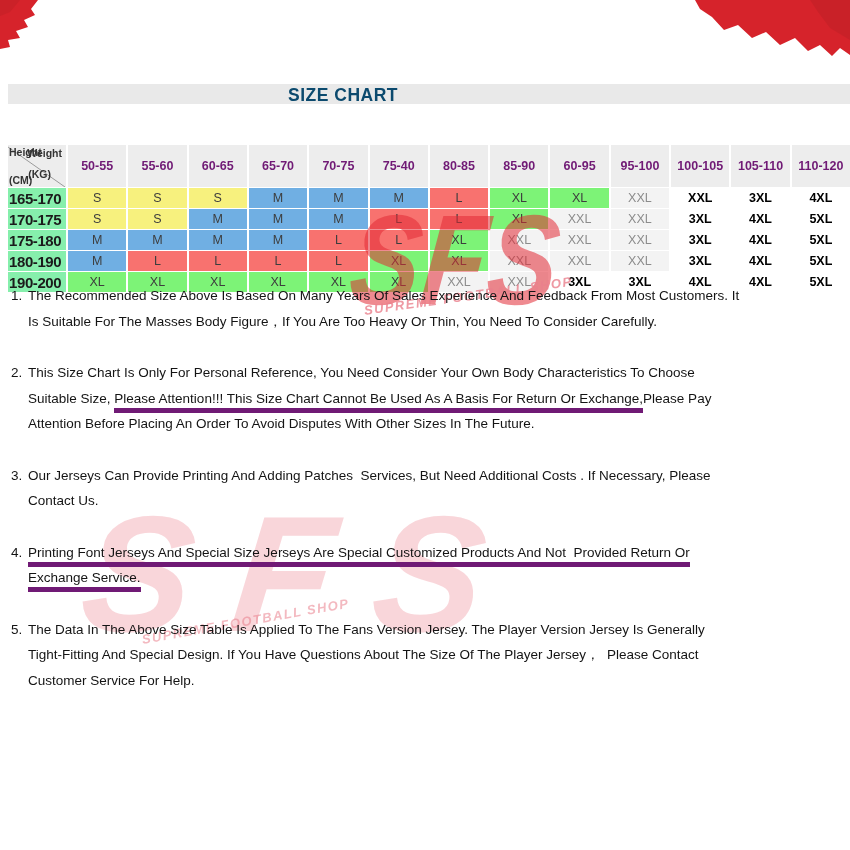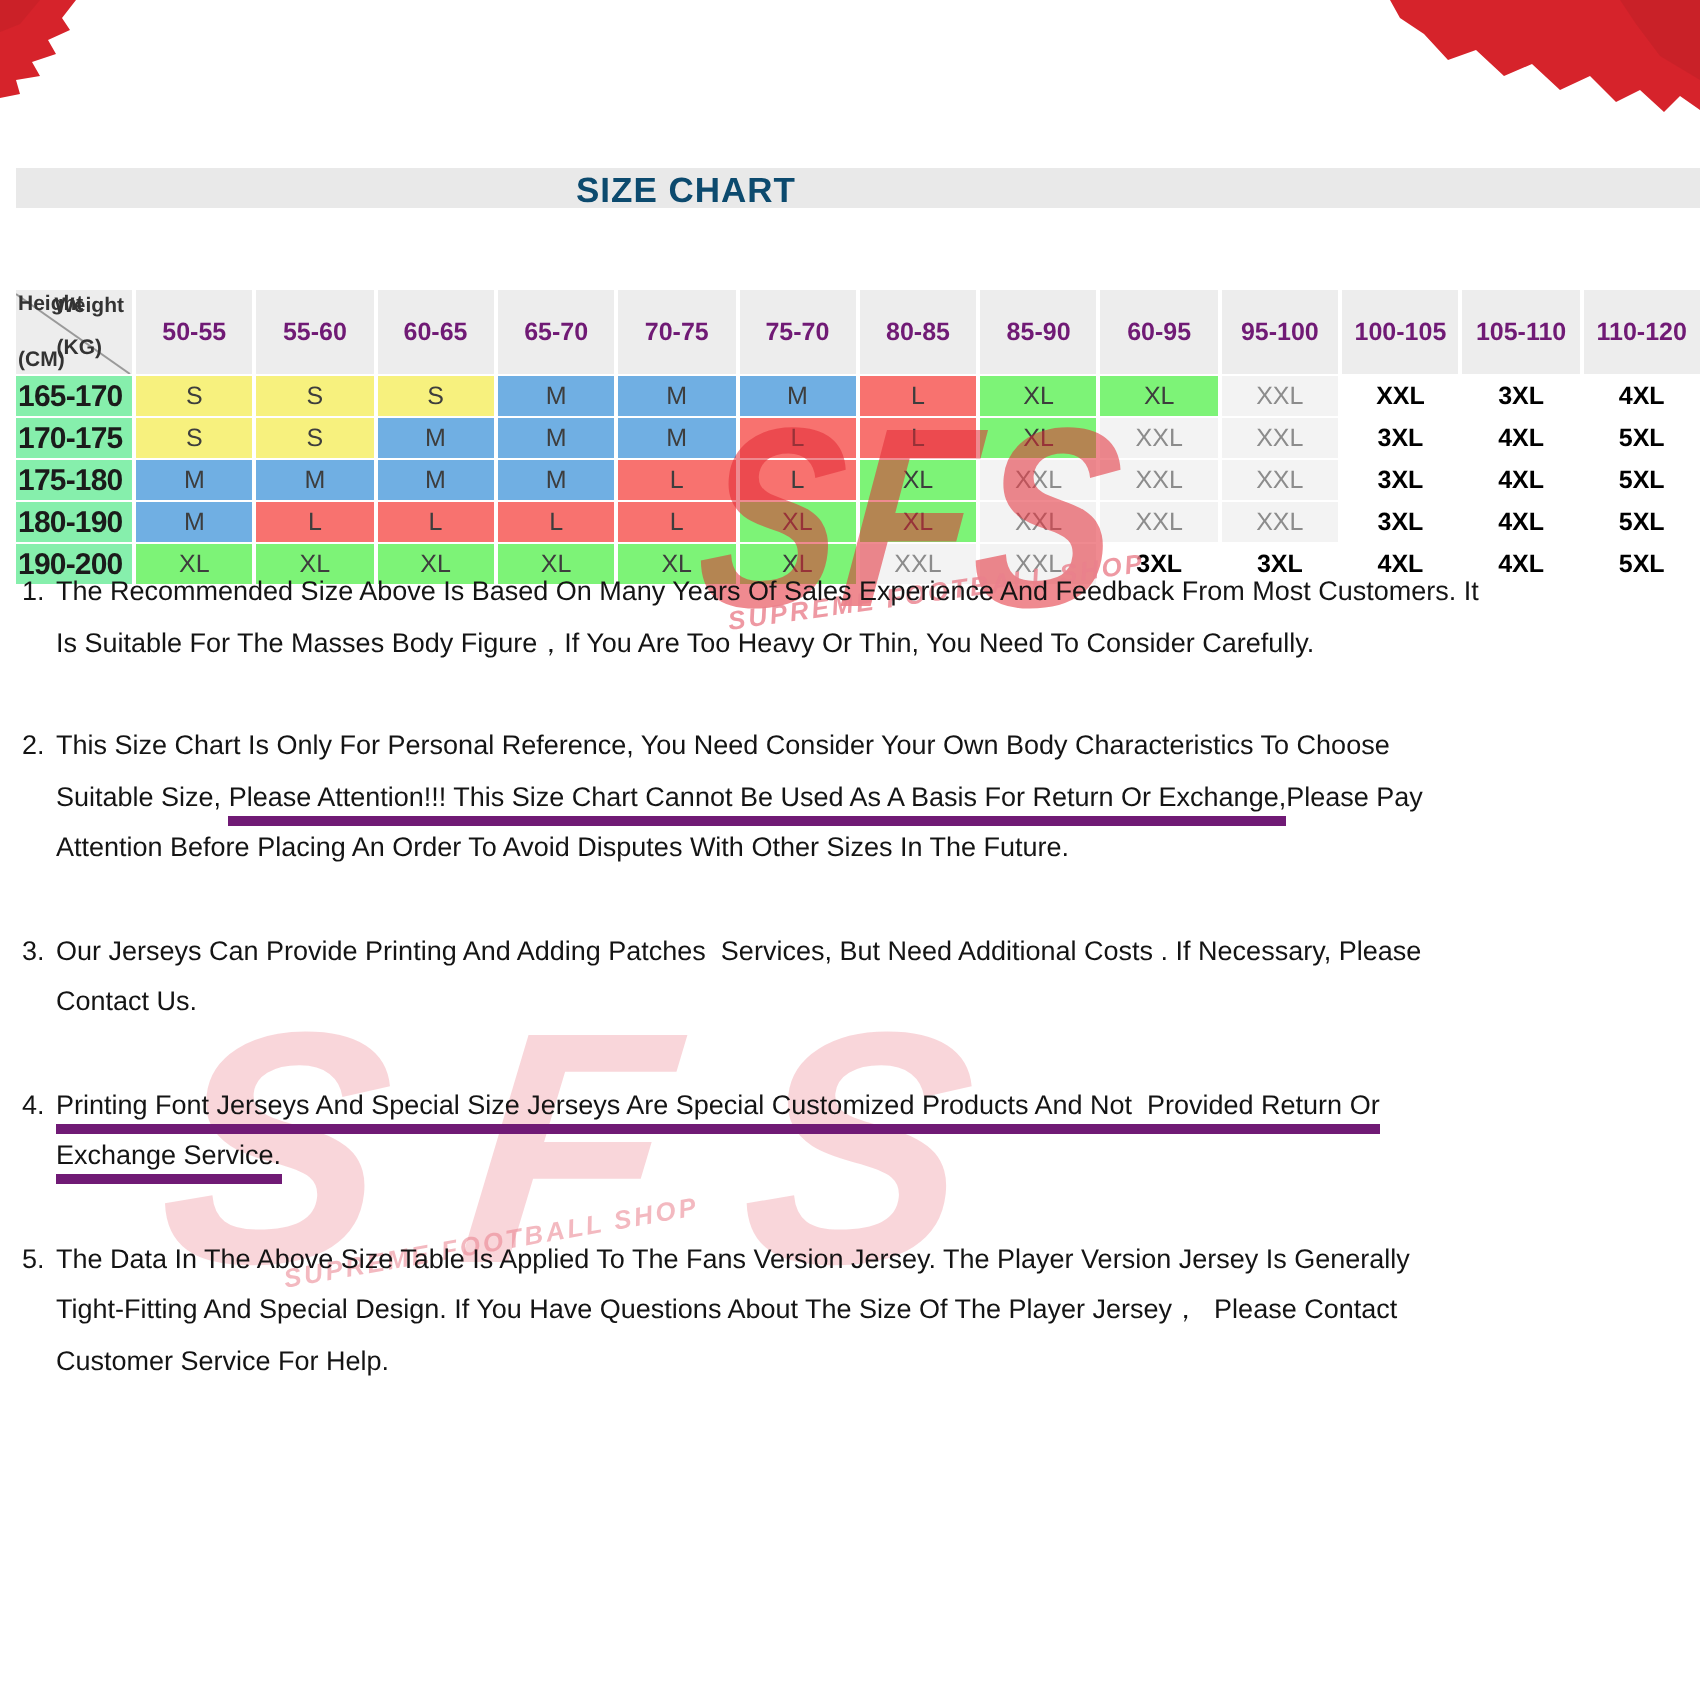--- a/index.html
+++ b/index.html
@@ -78,21 +78,21 @@
         <span class="tl1">Weight</span>
         <span class="tl2">(KG)</span>
         <span class="bl1">Height</span>
         <span class="bl2">(CM)</span>
       </div>
       <div class="hcell">50-55</div>
       <div class="hcell">55-60</div>
       <div class="hcell">60-65</div>
       <div class="hcell">65-70</div>
       <div class="hcell">70-75</div>
-      <div class="hcell">75-70</div>
+      <div class="hcell">75-40</div>
       <div class="hcell">80-85</div>
       <div class="hcell">85-90</div>
       <div class="hcell">60-95</div>
       <div class="hcell">95-100</div>
       <div class="hcell">100-105</div>
       <div class="hcell">105-110</div>
       <div class="hcell">110-120</div>
       <div class="rowlabel">165-170</div>
       <div class="c cy">S</div>
       <div class="c cy">S</div>

